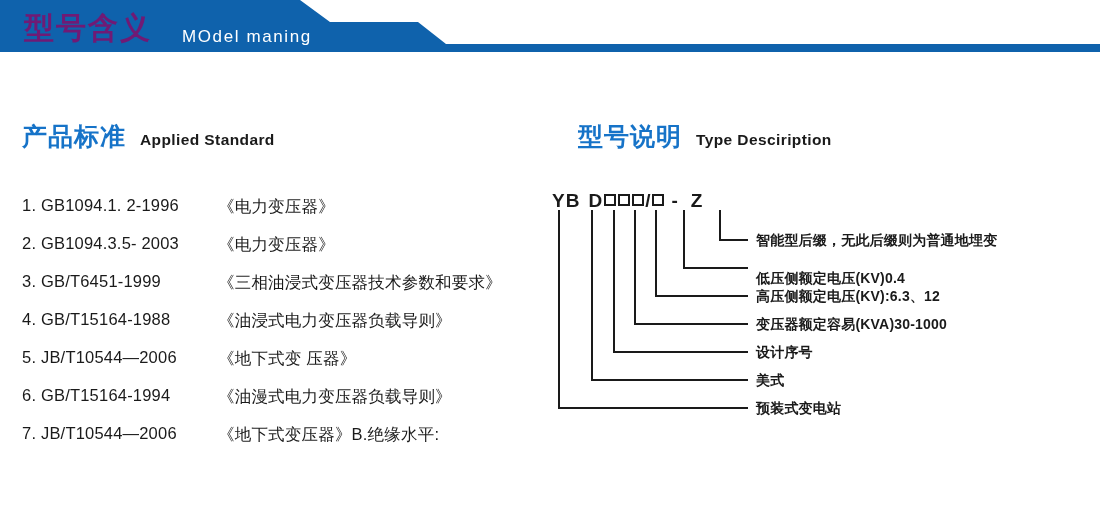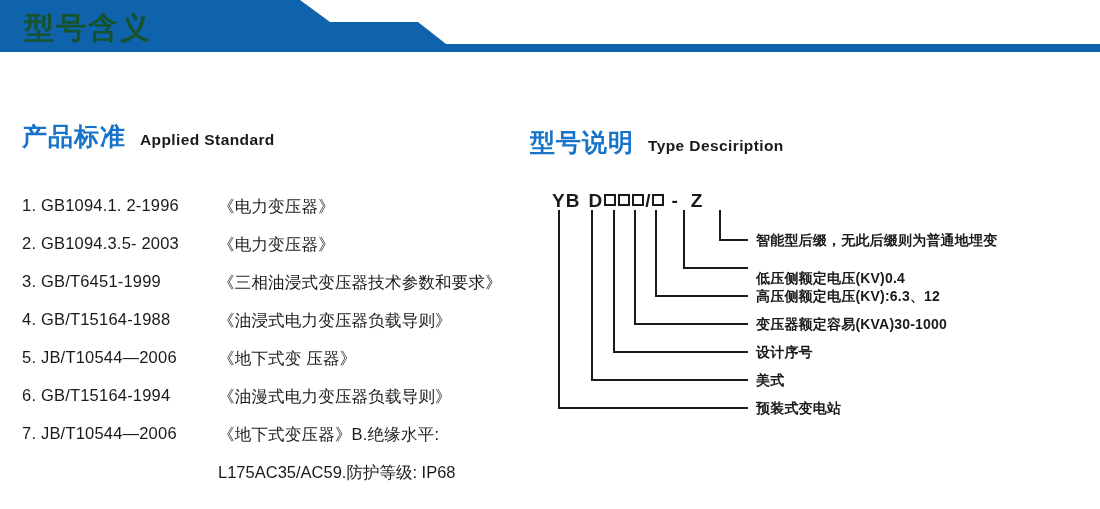--- a/index.html
+++ b/index.html
@@ -23,33 +23,32 @@
     width: 1100px;
     height: 58px;
   }
   #header-banner svg { display: block; }
 
   #header-title-cn {
     position: absolute;
     left: 24px; top: 9px;
     font-size: 30px;
     font-weight: bold;
-    color: #14532d;
+    color: #701a75;
     letter-spacing: 2px;
     line-height: 38px;
     white-space: nowrap;
   }
   #header-title-en {
     position: absolute;
     left: 182px; top: 27px;
-    font-size: 14px;
+    font-size: 17px;
     color: #ffffff;
     letter-spacing: 1.6px;
     white-space: nowrap;
-    margin-top: 24px;
   }
 
   
   .section-head {
     position: absolute;
     white-space: nowrap;
   }
   .head-cn {
     font-size: 25px;
     font-weight: bold;
@@ -59,21 +58,21 @@
   }
   .head-en {
     font-size: 15.5px;
     font-weight: bold;
     color: #1a1a1a;
     letter-spacing: 0.4px;
     margin-left: 14px;
     vertical-align: baseline;
   }
   #standard-head { left: 22px; top: 120px; }
-  #type-head { left: 530px; top: 120px; margin-top: 6px; }
+  #type-head { left: 578px; top: 120px; }
 
   
   #standards-list {
     position: absolute;
     left: 22px;
     top: 196px;
     width: 520px;
   }
   .std-row {
     display: flex;
@@ -174,21 +173,20 @@
       <span class="std-name">《地下式变 压器》</span>
     </div>
     <div class="std-row">
       <span class="std-code">6. GB/T15164-1994</span>
       <span class="std-name">《油漫式电力变压器负载导则》</span>
     </div>
     <div class="std-row">
       <span class="std-code">7. JB/T10544—2006</span>
       <span class="std-name">《地下式变压器》B.绝缘水平:</span>
     </div>
-    <div class="std-cont">L175AC35/AC59.防护等级: IP68</div>
 </div>
 
 <div id="type-diagram">
 
   <div id="type-code"><span class="seg">YB</span><span class="seg" style="margin-left: 8px;">D</span><span class="box"></span><span class="box"></span><span class="box"></span><span class="seg">/</span><span class="box"></span><span class="seg" style="margin-left: 6px; margin-right: 4px;">-</span><span class="seg" style="margin-left: 8px;">Z</span></div>
 
   <svg id="leaders" width="540" height="250" viewBox="0 0 540 250" xmlns="http://www.w3.org/2000/svg">
     <g stroke="#1a1a1a" stroke-width="1.6" fill="none" shape-rendering="crispEdges">
 
       <path d="M11,20 L11,30"></path>

